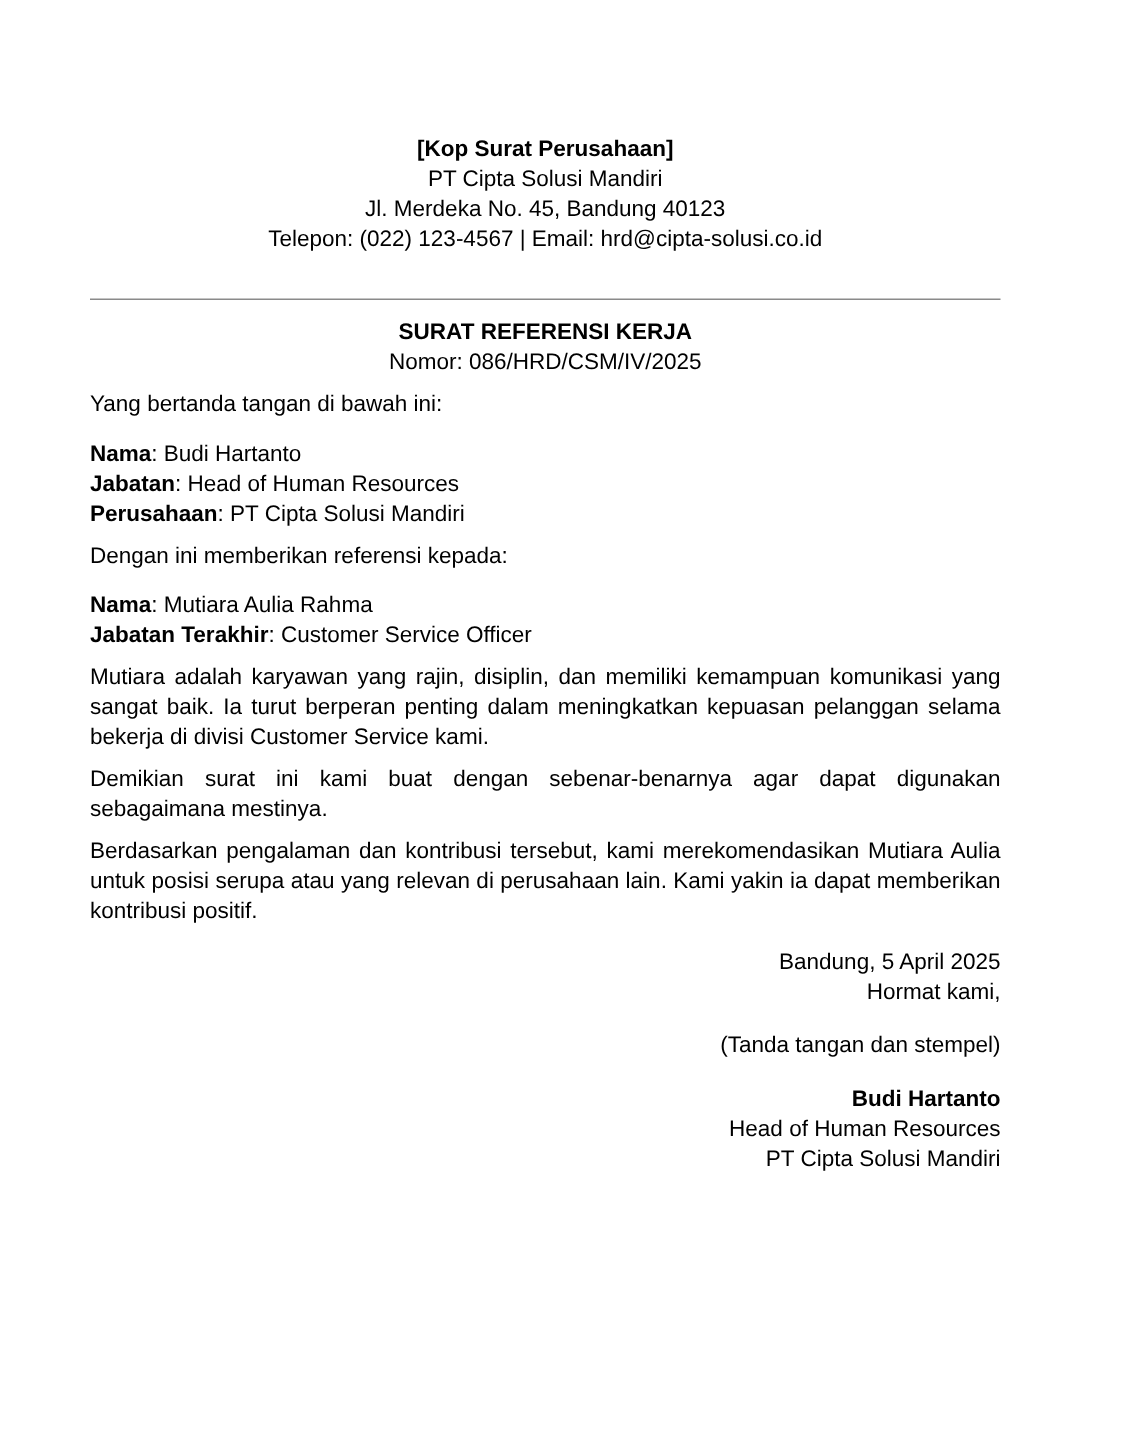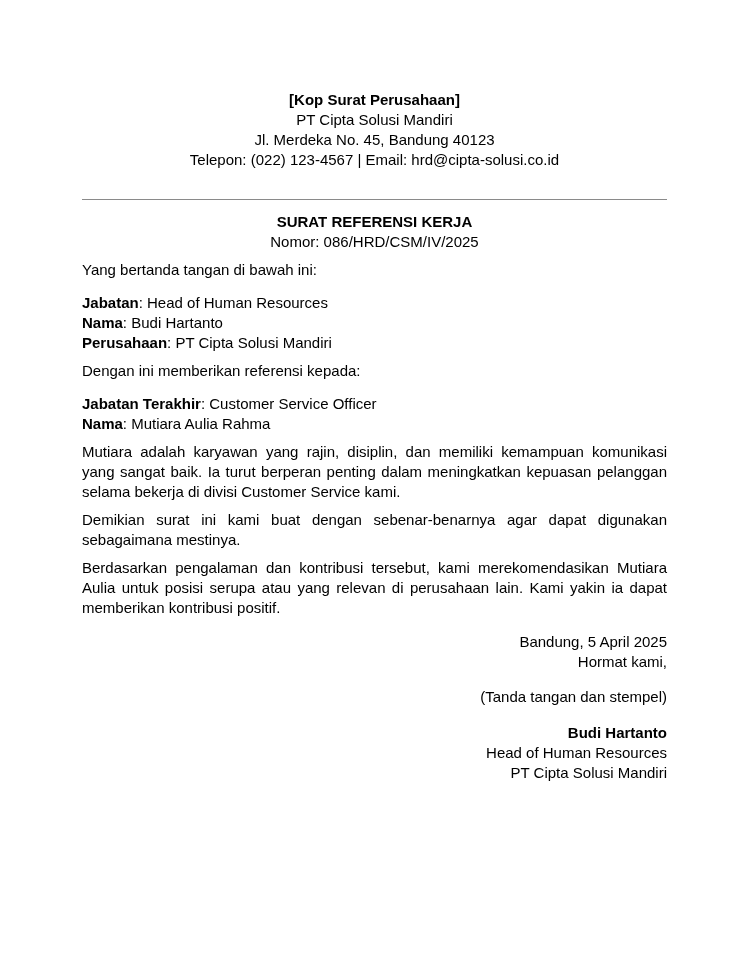--- a/index.html
+++ b/index.html
@@ -6,21 +6,21 @@
   html, body {
     width: 749px;
     background: #ffffff;
     color: #000000;
     font-family: "Liberation Sans", "DejaVu Sans", sans-serif;
   }
   .page {
     width: 749px;
     height: 830px;
     background: #ffffff;
-    padding: 90px 82px 40px 82px;
+    padding: 90px 82px 40px 60px;
     font-size: 15px;
     line-height: 20px;
     overflow: hidden;
   }
   .letterhead { text-align: center; }
   .letterhead .lh-line { display: block; }
   .bold { font-weight: bold; }
   .rule {
     border: none;
     border-top: 1px solid #8a8a8a;
@@ -54,30 +54,30 @@
   <hr class="rule">
 
   <div class="title-block">
     <div class="doc-title">SURAT REFERENSI KERJA</div>
     <div class="doc-number">Nomor: 086/HRD/CSM/IV/2025</div>
   </div>
 
   <p class="para">Yang bertanda tangan di bawah ini:</p>
 
   <div class="field-block">
+    <span class="field-row"><span class="bold">Nama</span><span>: Budi Hartanto</span></span>
     <span class="field-row"><span class="bold">Jabatan</span><span>: Head of Human Resources</span></span>
-    <span class="field-row"><span class="bold">Nama</span><span>: Budi Hartanto</span></span>
     <span class="field-row"><span class="bold">Perusahaan</span><span>: PT Cipta Solusi Mandiri</span></span>
   </div>
 
   <p class="para">Dengan ini memberikan referensi kepada:</p>
 
   <div class="field-block">
+    <span class="field-row"><span class="bold">Nama</span><span>: Mutiara Aulia Rahma</span></span>
     <span class="field-row"><span class="bold">Jabatan Terakhir</span><span>: Customer Service Officer</span></span>
-    <span class="field-row"><span class="bold">Nama</span><span>: Mutiara Aulia Rahma</span></span>
   </div>
 
   <p class="para justify">Mutiara adalah karyawan yang rajin, disiplin, dan memiliki kemampuan komunikasi yang sangat baik. Ia turut berperan penting dalam meningkatkan kepuasan pelanggan selama bekerja di divisi Customer Service kami.</p>
 
   <p class="para justify">Demikian surat ini kami buat dengan sebenar-benarnya agar dapat digunakan sebagaimana mestinya.</p>
 
   <p class="para justify">Berdasarkan pengalaman dan kontribusi tersebut, kami merekomendasikan Mutiara Aulia untuk posisi serupa atau yang relevan di perusahaan lain. Kami yakin ia dapat memberikan kontribusi positif.</p>
 
   <div class="closing">
     <span class="cl-line">Bandung, 5 April 2025</span>

